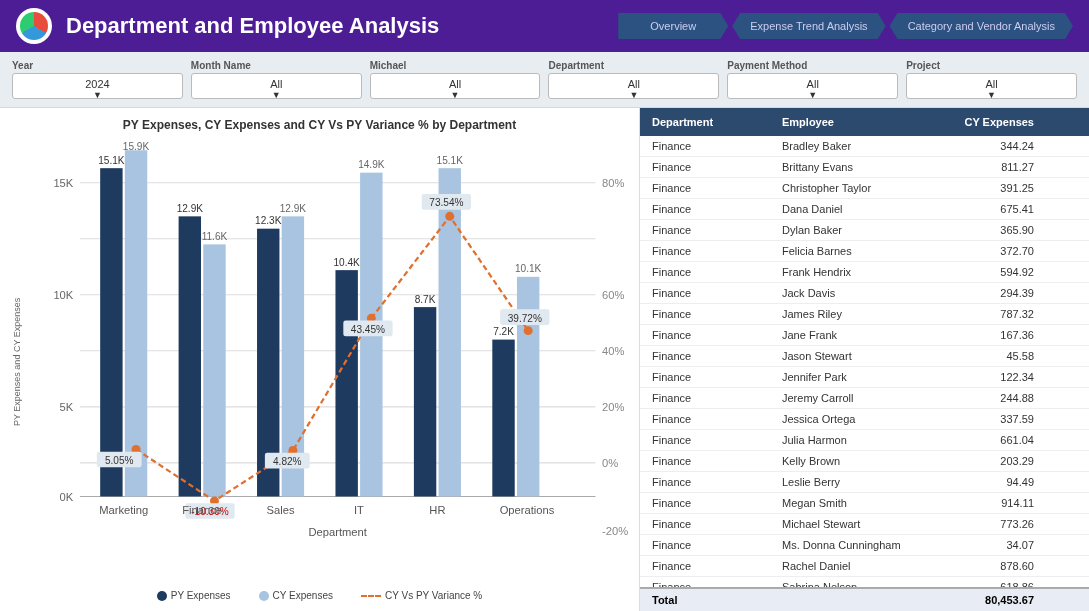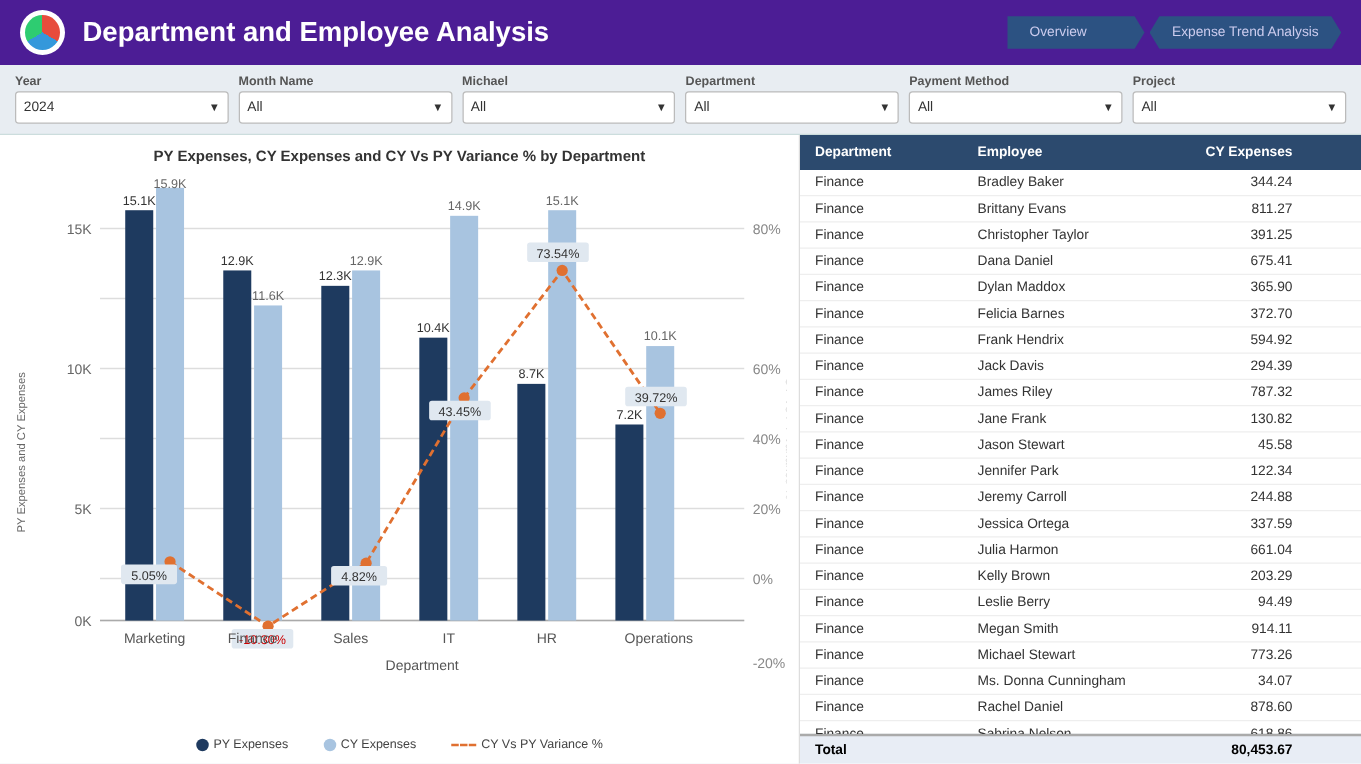--- a/index.html
+++ b/index.html
@@ -4,29 +4,29 @@
   <style>
     * { box-sizing: border-box; margin: 0; padding: 0; }
     body { font-family: 'Segoe UI', Arial, sans-serif; background: #f0f2f5; width: 1089px; height: 611px; overflow: hidden; font-size: 12px; }
 
     
     .header { background: #4c1d95; color: white; display: flex; align-items: center; padding: 8px 16px; height: 52px; }
     .logo { width: 36px; height: 36px; background: #fff; border-radius: 50%; display: flex; align-items: center; justify-content: center; margin-right: 14px; flex-shrink: 0; }
     .logo-inner { width: 28px; height: 28px; border-radius: 50%; background: conic-gradient(#e74c3c 0deg 120deg, #3498db 120deg 240deg, #2ecc71 240deg 360deg); }
     .header-title { font-size: 22px; font-weight: 700; color: white; flex: 1; }
     .nav-tabs { display: flex; gap: 4px; }
-    .nav-tab { padding: 6px 18px; background: #2c5282; color: #cce; font-size: 11px; cursor: pointer; clip-path: polygon(8px 0%, calc(100% - 8px) 0%, 100% 50%, calc(100% - 8px) 100%, 8px 100%, 0% 50%); min-width: 110px; line-height: 1.3; }
+    .nav-tab { padding: 6px 18px; background: #2c5282; color: #cce; font-size: 11px; text-align: center; cursor: pointer; clip-path: polygon(8px 0%, calc(100% - 8px) 0%, 100% 50%, calc(100% - 8px) 100%, 8px 100%, 0% 50%); min-width: 110px; line-height: 1.3; }
     .nav-tab.active { background: #00bcd4; color: #fff; }
     .nav-tab:first-child { clip-path: polygon(0% 0%, calc(100% - 8px) 0%, 100% 50%, calc(100% - 8px) 100%, 0% 100%); }
 
     
     .filters { background: #e8edf2; border-bottom: 1px solid #cdd; display: flex; align-items: center; padding: 6px 12px; gap: 8px; height: 56px; }
     .filter-group { display: flex; flex-direction: column; flex: 1; }
     .filter-label { font-size: 10px; color: #555; font-weight: 600; margin-bottom: 2px; }
-    .filter-select { background: white; border: 1px solid #bbb; border-radius: 3px; padding: 4px 6px; font-size: 11px; display: flex; justify-content: space-between; align-items: center; cursor: pointer; height: 26px; }
+    .filter-select { background: white; border: 1px solid #bbb; border-radius: 3px; padding: 4px 6px; font-size: 11px; display: flex; justify-content: space-between; align-items: center; cursor: pointer; height: 26px; flex-direction: column; }
     .filter-select span { color: #333; }
     .chevron { font-size: 9px; color: #777; }
 
     
     .main { display: flex; height: calc(611px - 52px - 56px); border-radius: 15px; }
 
     
     .chart-section { flex: 0 0 640px; background: white; border-right: 1px solid #ddd; padding: 10px; display: flex; flex-direction: column; }
     .chart-title { font-size: 12px; font-weight: 600; color: #333; text-align: center; margin-bottom: 6px; }
 
@@ -58,20 +58,21 @@
 <body>
 
 <div class="header">
   <div class="logo">
     <div class="logo-inner"></div>
   </div>
   <div class="header-title">Department and Employee Analysis</div>
   <nav class="nav-tabs">
   <div class="nav-tab">Overview</div>
       <div class="nav-tab">Expense Trend Analysis</div>
+      <div class="nav-tab">Category and Vendor Analysis</div>
     </nav>
 </div>
 
 <div class="filters">
 <div class="filter-group">
       <div class="filter-label">Year</div>
     <div class="filter-select">
       <span>2024</span>
       <span class="chevron">▼</span>
     </div>
@@ -259,21 +260,21 @@
     <div class="col">Christopher Taylor</div>
     <div class="col num">391.25</div>
         </div>
         <div class="table-row">
           <div class="col">Finance</div>
     <div class="col">Dana Daniel</div>
     <div class="col num">675.41</div>
         </div>
         <div class="table-row">
           <div class="col">Finance</div>
-    <div class="col">Dylan Maddox</div>
+    <div class="col">Dylan Baker</div>
     <div class="col num">365.90</div>
         </div>
         <div class="table-row">
           <div class="col">Finance</div>
     <div class="col">Felicia Barnes</div>
     <div class="col num">372.70</div>
         </div>
         <div class="table-row">
           <div class="col">Finance</div>
     <div class="col">Frank Hendrix</div>
@@ -285,21 +286,21 @@
     <div class="col num">294.39</div>
         </div>
         <div class="table-row">
           <div class="col">Finance</div>
     <div class="col">James Riley</div>
     <div class="col num">787.32</div>
         </div>
         <div class="table-row">
           <div class="col">Finance</div>
     <div class="col">Jane Frank</div>
-    <div class="col num">130.82</div>
+    <div class="col num">167.36</div>
         </div>
         <div class="table-row">
           <div class="col">Finance</div>
     <div class="col">Jason Stewart</div>
     <div class="col num">45.58</div>
         </div>
         <div class="table-row">
           <div class="col">Finance</div>
     <div class="col">Jennifer Park</div>
     <div class="col num">122.34</div>

